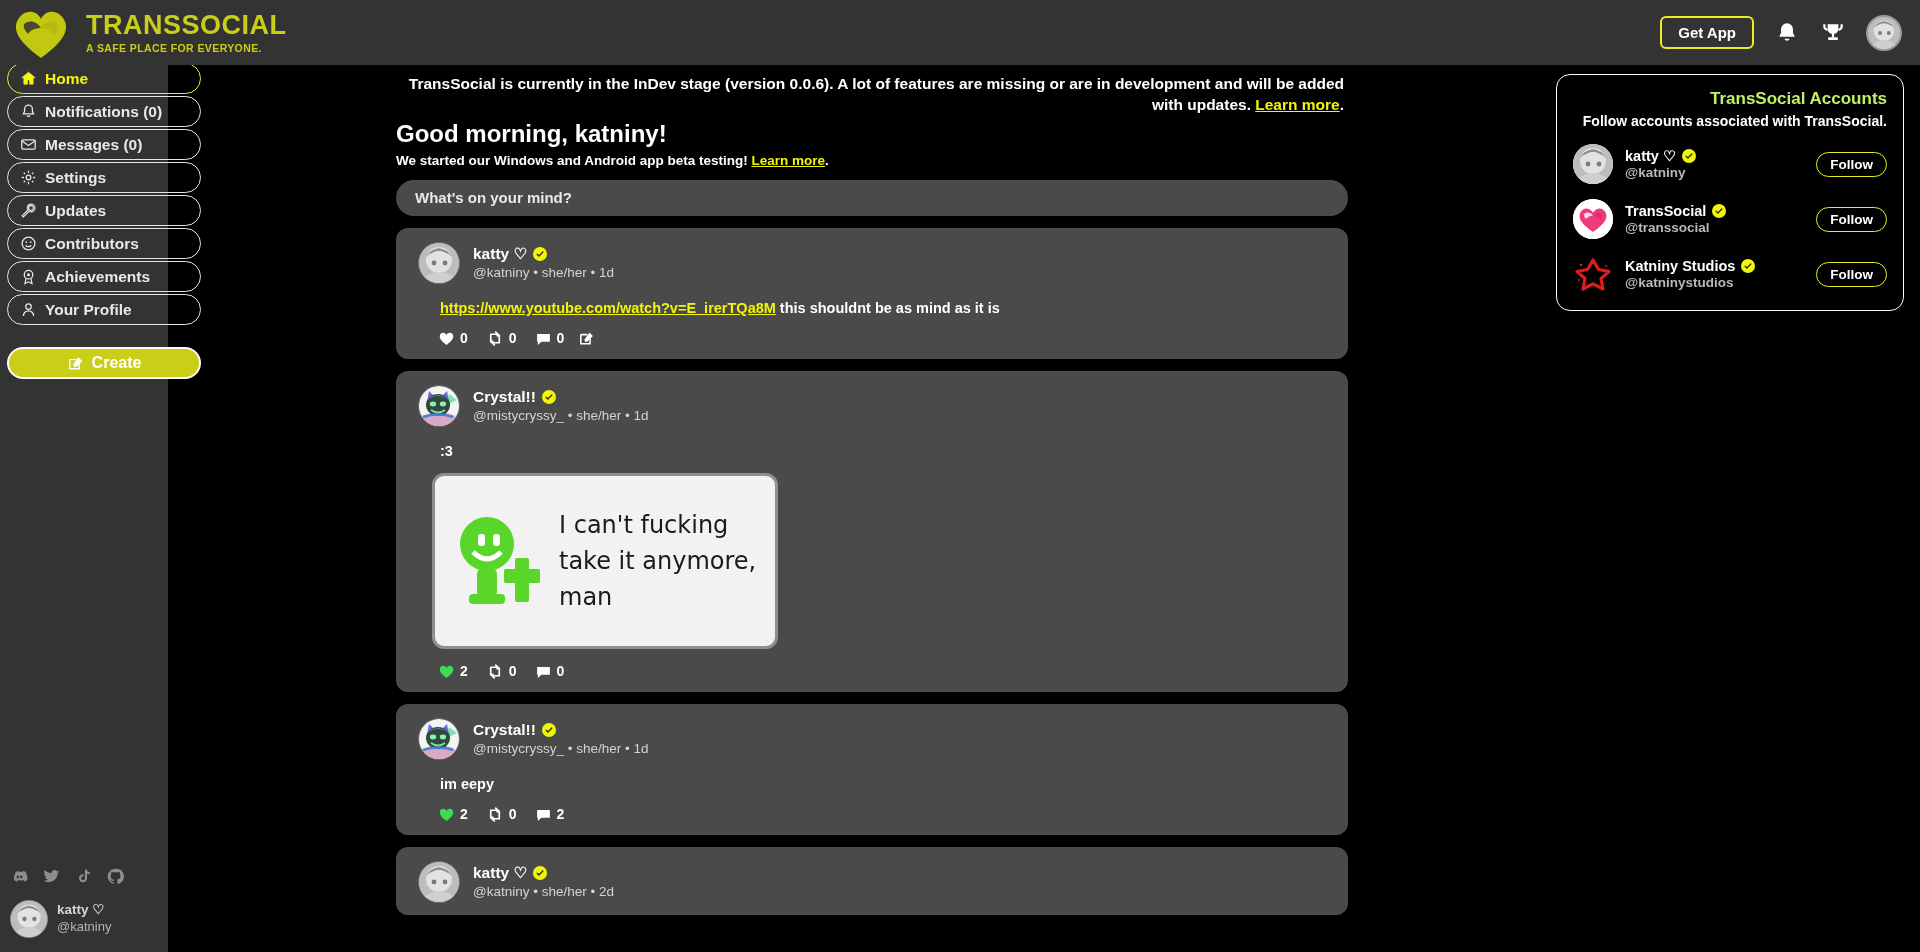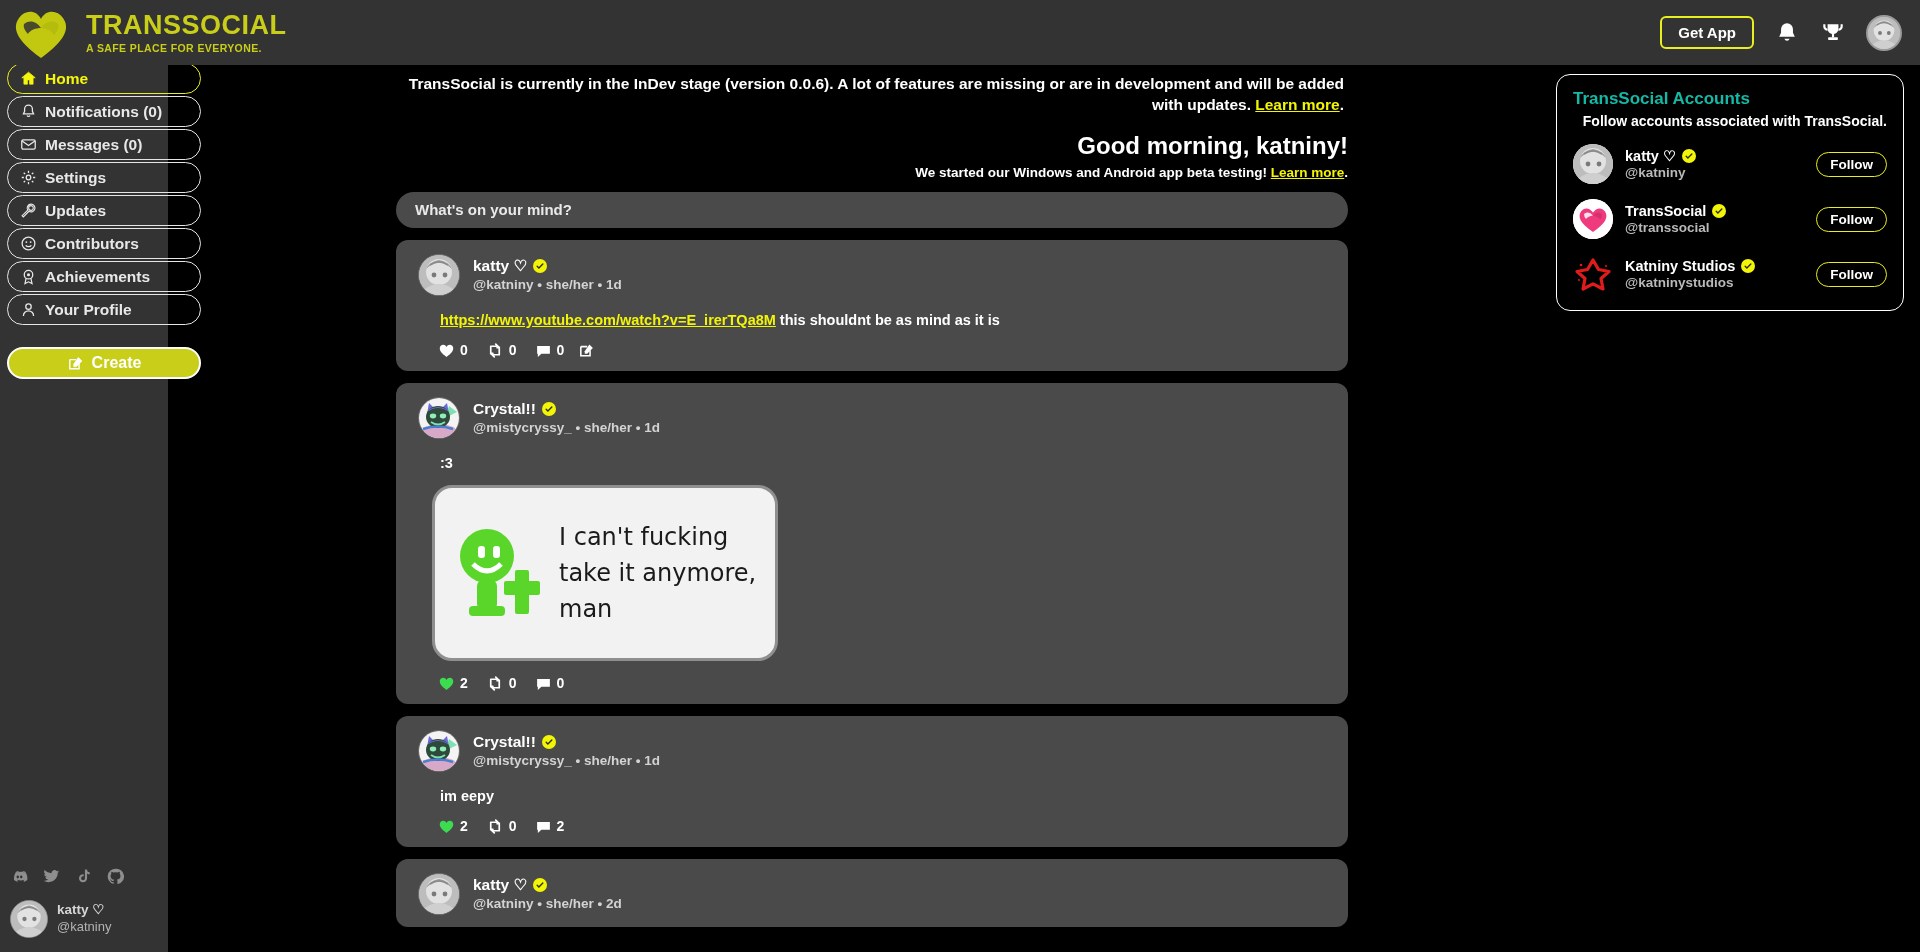--- a/index.html
+++ b/index.html
@@ -88,21 +88,21 @@
   #center {
     position: absolute; left: 204px; top: 65px; width: 1336px; height: 887px;
     background: #000000; overflow: hidden;
   }
   #devnotice {
     width: 944px; margin: 9px auto 0 auto;
     color: #ffffff; font-size: 15.5px; font-weight: bold; text-align: right;
     line-height: 1.35;
   }
   #devnotice a, .inlink { color: #f2f505; text-decoration: underline; font-weight: bold; }
-  #greet-wrap { width: 952px; margin: 16px auto 0 auto; text-align: right; }
+  #greet-wrap { width: 952px; margin: 4px auto 0 auto; }
   #greeting { color: #ffffff; font-size: 24px; font-weight: bold; }
   #greet-sub { color: #ffffff; font-size: 13.5px; font-weight: bold; margin-top: 5px; }
 
   #composer {
     width: 952px; margin: 12px auto 0 auto; height: 36px;
     background: #4a4a4a; border-radius: 19px;
     display: flex; align-items: center; padding: 16px 19px;
     color: #e9e9e9; font-size: 15px; font-weight: bold; cursor: text;
   }
   #composer input {
@@ -116,43 +116,43 @@
   .post {
     background: #4a4a4a; border-radius: 12px;
     padding: 14px 22px 12px 22px; margin-bottom: 12px;
   }
   .post-head { display: flex; align-items: center; gap: 13px; }
   .p-av { width: 42px; height: 42px; border-radius: 50%; overflow: hidden; flex: 0 0 42px; border: 1px solid #6a6a6a; cursor: pointer; }
   .p-names { display: flex; flex-direction: column; gap: 2px; }
   .p-name { color: #ffffff; font-size: 15.5px; font-weight: bold; display: flex; align-items: center; gap: 6px; }
   .verif { width: 14px; height: 14px; border-radius: 50%; background: #f2f505; display: inline-flex; align-items: center; justify-content: center; }
   .verif svg { width: 10px; height: 10px; display: block; }
-  .p-meta { color: #d3d3d3; font-size: 13.5px; font-weight: bold; }
+  .p-meta { color: #d3d3d3; font-size: 13.5px; font-weight: normal; }
   .p-body { color: #ffffff; font-size: 14.5px; font-weight: bold; margin: 16px 0 0 22px; }
   .p-body .inlink { word-break: break-all; }
   .p-media {
     margin: 14px 0 0 14px; width: 346px; height: 176px;
-    background: #f2f2f2; border-radius: 20px; border: 3px solid #8f8f8f;
+    background: #f2f2f2; border-radius: 12px; border: 3px solid #8f8f8f;
     display: flex; align-items: center; gap: 14px; padding: 0 12px;
     overflow: hidden;
   }
   .meme-icon { width: 98px; height: 110px; flex: 0 0 98px; }
   .meme-text { color: #1a1a1a; font-size: 24px; line-height: 1.5; font-family: "DejaVu Sans", sans-serif; }
   .p-actions { display: flex; align-items: center; gap: 18px; margin: 14px 0 0 20px; }
   .act { display: flex; align-items: center; gap: 5px; color: #ffffff; font-size: 14px; font-weight: bold; cursor: pointer; }
   .act svg { display: block; }
   .act.edit { margin-left: -4px; }
 
   
   #rightbar { position: absolute; left: 1540px; top: 65px; width: 380px; height: 887px; background: #000; }
   #accounts-card {
     margin: 9px 16px 0 16px; border: 1.6px solid #ffffff; border-radius: 14px;
     padding: 14px 16px 16px 16px; background: #000;
   }
-  #acc-title { color: #14b8a6; font-size: 17px; font-weight: bold; }
+  #acc-title { color: #bef264; font-size: 17px; font-weight: bold; text-align: right; }
   #acc-sub { color: #ffffff; font-size: 14px; font-weight: bold; text-align: right; margin-top: 4px; }
   .acc-row { display: flex; align-items: center; gap: 12px; margin-top: 15px; }
   .acc-av { width: 40px; height: 40px; border-radius: 50%; overflow: hidden; flex: 0 0 40px; background: #fff; cursor: pointer; }
   .acc-names { flex: 1 1 auto; }
   .acc-name { color: #ffffff; font-size: 14.5px; font-weight: bold; display: flex; align-items: center; gap: 6px; }
   .acc-handle { color: #b9b9b9; font-size: 13.5px; font-weight: bold; margin-top: 1px; }
   .follow-btn {
     border: 1.6px solid #e8ef20; color: #ffffff; background: transparent;
     border-radius: 14px; padding: 4px 13px; font-size: 13.5px; font-weight: bold;
     cursor: pointer; font-family: "Liberation Sans", sans-serif;

